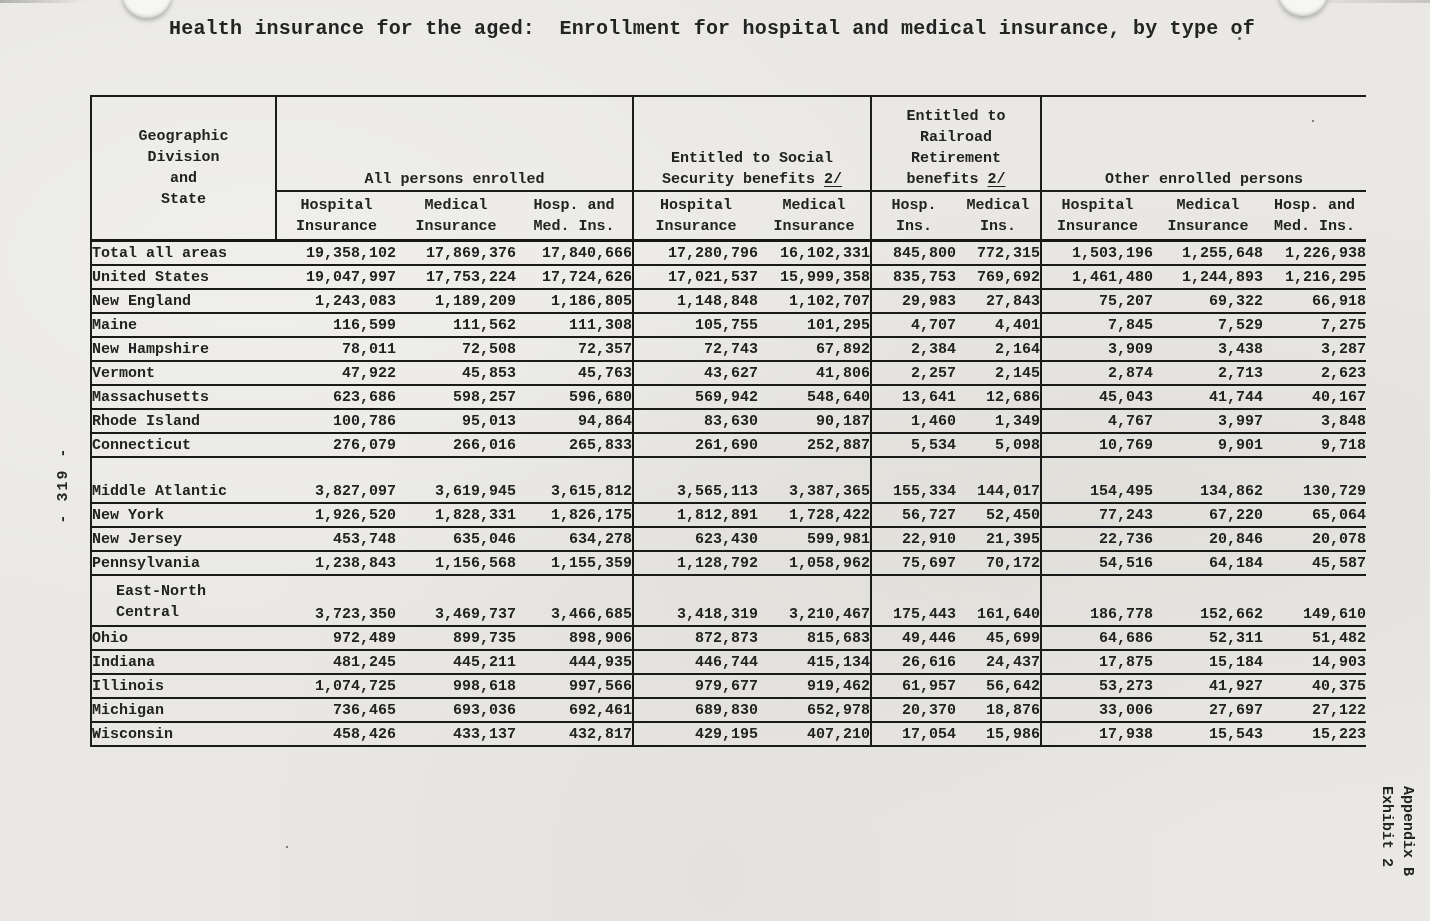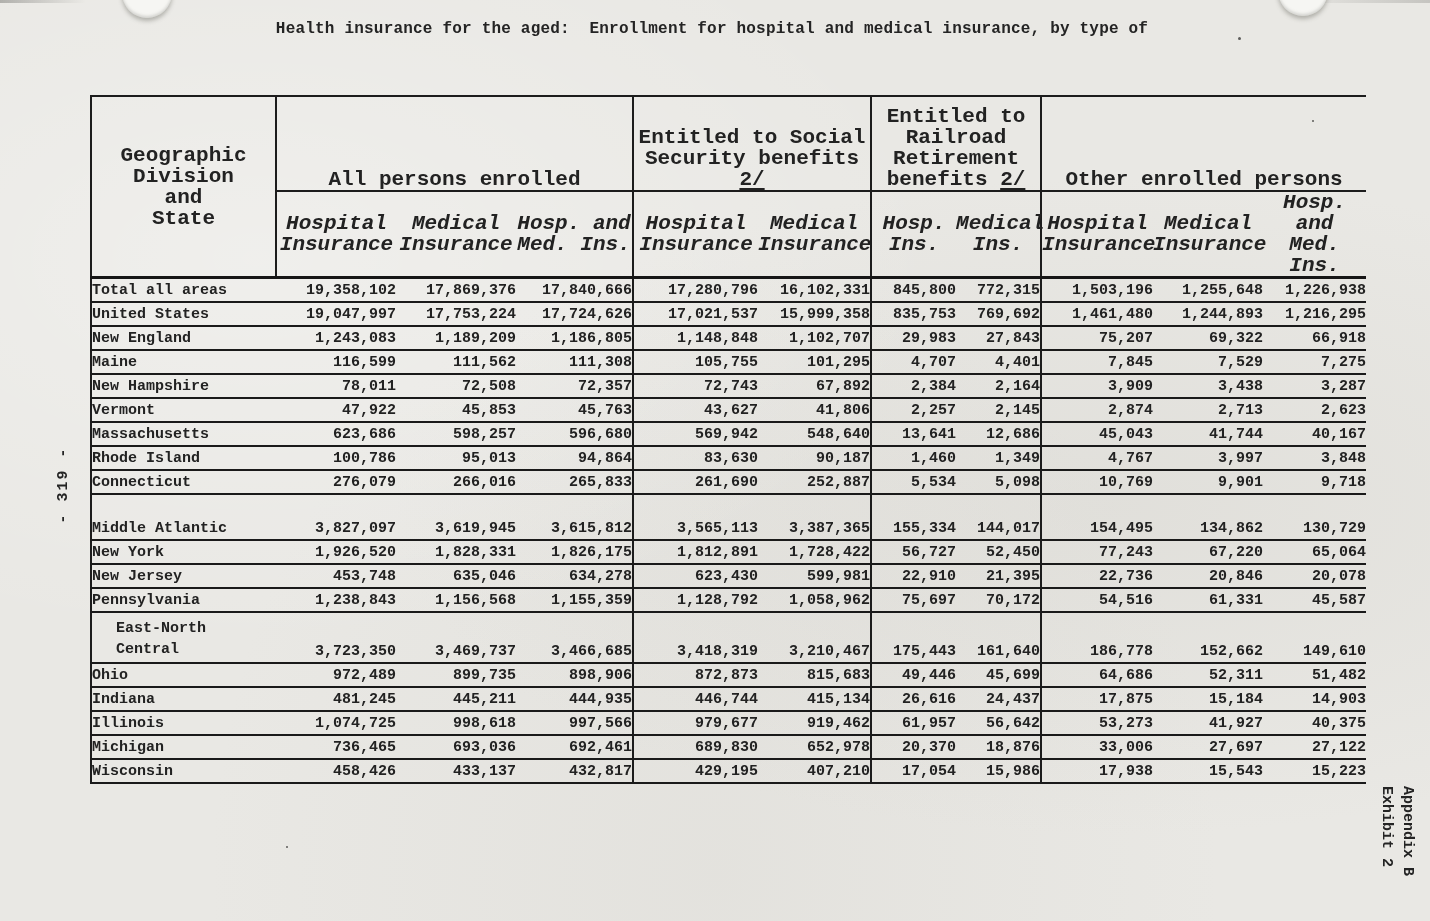--- a/index.html
+++ b/index.html
@@ -15,40 +15,40 @@
     font-weight:700;color:#242424;
   }
   .edge-top{position:absolute;top:0;left:0;width:100%;height:3px;
     background:linear-gradient(90deg,rgba(70,70,65,.35),rgba(0,0,0,0) 6%,rgba(0,0,0,0) 90%,rgba(90,90,85,.25));}
   .punch{position:absolute;width:50px;height:50px;border-radius:50%;
     background:#f6f6f3;box-shadow:0 3px 4px rgba(110,110,102,.45), inset 0 -2px 3px rgba(150,150,142,.35);}
   .speck{position:absolute;width:3px;height:3px;border-radius:50%;background:#3a3a38;opacity:.8;}
 
   
   .title-block{position:absolute;top:19px;left:0;width:1424px;text-align:center;}
-  .title-line{white-space:pre;font-size:16px;line-height:20px;letter-spacing:.2px;}
+  .title-line{white-space:pre;font-size:20px;line-height:20px;letter-spacing:.2px;}
   .fn{text-decoration:underline;text-underline-offset:3px;}
 
   
   .pageno{position:absolute;left:18px;top:475px;width:94px;height:20px;
     transform:rotate(-90deg);transform-origin:center;text-align:center;
     font-size:15px;letter-spacing:2px;white-space:pre;}
   .appendix{position:absolute;left:1344px;top:816px;width:104px;height:44px;
     transform:rotate(90deg);transform-origin:center;font-size:15px;line-height:21px;text-align:left;}
 
   
   table.enroll{position:absolute;left:90px;top:95px;width:1275px;
     border-collapse:collapse;table-layout:fixed;
     border-left:2px solid #1c1c1c;border-top:2px solid #1c1c1c;
     font-size:15px;color:#222;}
   table.enroll th,table.enroll td{padding:0;font-weight:700;}
-  thead th{font-size:21px;line-height:21px;vertical-align:bottom;}
+  thead th{font-size:15px;line-height:21px;vertical-align:bottom;}
   th.stub{vertical-align:middle;text-align:center;padding-right:58px;border-right:2px solid #1c1c1c;border-bottom:3px solid #161616;}
   thead tr.r1 th{height:93px;}
-  thead tr.r2 th{height:47px;vertical-align:middle;text-align:center;border-bottom:3px solid #161616;font-style:italic;}
+  thead tr.r2 th{height:47px;vertical-align:middle;text-align:center;border-bottom:3px solid #161616;}
   th.grp{text-align:center;border-bottom:2px solid #1c1c1c;padding-bottom:2px;}
   th.grp3{padding-right:16px;}
   .g1end{border-right:2px solid #1c1c1c;}
   .g2end{border-right:2px solid #1c1c1c;}
   .g3end{border-right:2px solid #1c1c1c;}
   tbody td{height:22px;border-bottom:2px solid #1a1a1a;white-space:pre;}
   tbody td.stub-cell{text-align:left;}
   tbody tr.tall td{height:47px;vertical-align:bottom;padding-bottom:2px;}
   tbody tr.tall td.stub-cell{padding-left:24px;line-height:21px;}
   tbody tr.spacer td{border-bottom:none;height:22px;}
@@ -335,21 +335,21 @@
         <tr>
           <td class="stub-cell"><div>Pennsylvania</div></td>
           <td class="num api-h">1,238,843</td>
           <td class="num api-m">1,156,568</td>
           <td class="num api-hm g1end">1,155,359</td>
           <td class="num ss-h">1,128,792</td>
           <td class="num ss-m g2end">1,058,962</td>
           <td class="num rr-h">75,697</td>
           <td class="num rr-m g3end">70,172</td>
           <td class="num o-h">54,516</td>
-          <td class="num o-m">61,331</td>
+          <td class="num o-m">64,184</td>
           <td class="num o-hm">45,587</td>
         </tr>
         <tr class="tall">
           <td class="stub-cell"><div>East-North</div><div>Central</div></td>
           <td class="num api-h">3,723,350</td>
           <td class="num api-m">3,469,737</td>
           <td class="num api-hm g1end">3,466,685</td>
           <td class="num ss-h">3,418,319</td>
           <td class="num ss-m g2end">3,210,467</td>
           <td class="num rr-h">175,443</td>

